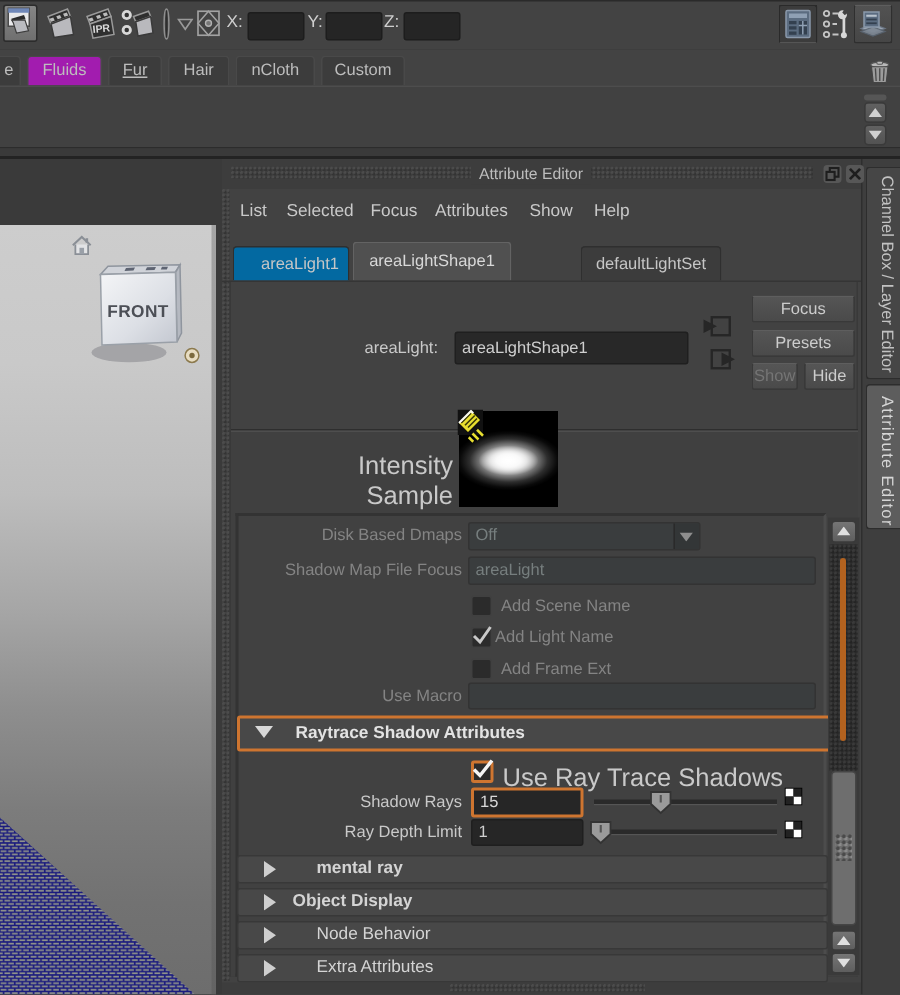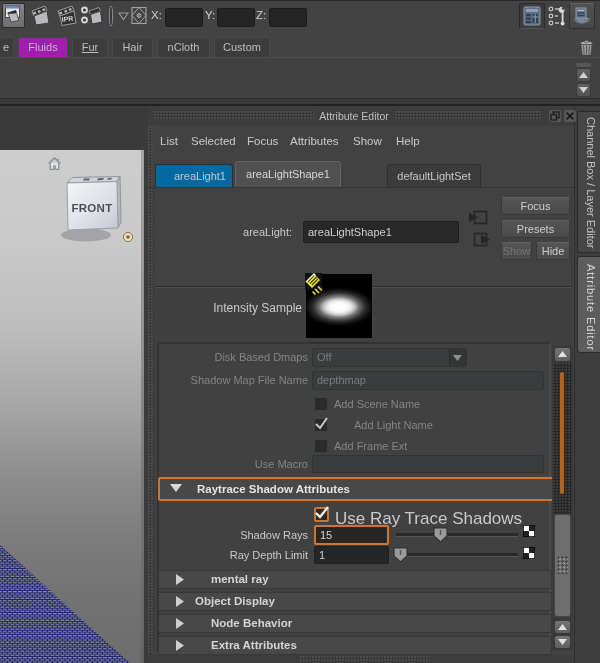--- a/index.html
+++ b/index.html
@@ -254,21 +254,21 @@
   </svg>
 
   <div class="abs btn" style="left:501px;top:197px;width:69px;height:18px;line-height:16px;">Focus</div>
   <div class="abs btn" style="left:501px;top:220px;width:69px;height:18px;line-height:16px;">Presets</div>
   <div class="abs btn" style="left:501px;top:242px;width:31px;height:18px;line-height:16px;color:#757575;">Show</div>
   <div class="abs btn" style="left:536px;top:242px;width:34px;height:18px;line-height:16px;">Hide</div>
 
   <div class="abs" style="left:154px;top:286px;width:418px;height:365px;background:#404040;border-top:1px solid #2e2e2e;box-sizing:border-box;"></div>
   <div class="abs" style="left:154px;top:287px;width:418px;height:1px;background:#4e4e4e;"></div>
 
-  <div class="abs" style="left:180px;top:301px;width:122px;text-align:right;color:#c9c9c9;font-size:12px;">Intensity Sample</div>
+  <div class="abs" style="left:180px;top:301px;width:122px;text-align:right;color:#c9c9c9;font-size:17px;">Intensity Sample</div>
   <div class="abs" style="left:306px;top:274px;width:66px;height:64px;background:#000;"></div>
   <div class="abs" style="left:306px;top:274px;width:66px;height:64px;background:radial-gradient(ellipse 36px 20px at 33px 33px,rgba(255,255,255,1) 0%,rgba(255,255,255,0.92) 22%,rgba(255,255,255,0.55) 48%,rgba(255,255,255,0.18) 72%,rgba(255,255,255,0.04) 90%,transparent 100%),radial-gradient(ellipse 20px 10px at 33px 33px,rgba(255,255,255,1) 0%,rgba(255,255,255,0.6) 60%,transparent 100%);"></div>
   <svg class="abs" style="left:305px;top:273px;" width="24" height="24" viewBox="0 0 24 24">
     <rect x="0" y="0" width="17" height="17" fill="#111"></rect>
     <polygon points="1,9 9,1 15,7 7,15" fill="#e8df30" stroke="#8a8210" stroke-width="0.6"></polygon>
     <path d="M2.5 9 L9 2.5 M5 10.5 L11.5 4 M7 12 L13 6" stroke="#3a3a08" stroke-width="1.1" fill="none"></path>
     <path d="M1 9 L9 1 L10.5 2.5" stroke="#f8f8f0" stroke-width="1.4" fill="none"></path>
     <line x1="10" y1="16" x2="14" y2="20" stroke="#e8df30" stroke-width="1.7"></line>
     <line x1="13" y1="13.5" x2="17" y2="17.5" stroke="#e8df30" stroke-width="1.7"></line>
     <line x1="7.5" y1="18.5" x2="10.5" y2="21.5" stroke="#e8df30" stroke-width="1.7"></line>
@@ -278,30 +278,30 @@
 
   <div class="abs" style="left:157px;top:342px;width:394px;height:309px;border:2px solid #333;border-right:2px solid #4c4c4c;background:#414141;box-sizing:border-box;"></div>
 
   <div class="abs dlbl" style="left:188px;top:351px;width:120px;text-align:right;">Disk Based Dmaps</div>
   <div class="abs dfield" style="left:312px;top:348px;width:155px;height:19px;">Off</div>
   <div class="abs" style="left:449px;top:349px;width:17px;height:17px;background:#333637;border-left:1px solid #2a2a2a;box-sizing:border-box;"></div>
   <svg class="abs" style="left:453px;top:355px;" width="9" height="6" viewBox="0 0 9 6">
       <polygon points="0,0 9,0 4.5,6" fill="#8e8e8e"></polygon>
     </svg>
 
-  <div class="abs dlbl" style="left:178px;top:374px;width:130px;text-align:right;">Shadow Map File Name</div>
-  <div class="abs dfield" style="left:312px;top:371px;width:232px;height:19px;">depthmap</div>
+  <div class="abs dlbl" style="left:178px;top:374px;width:130px;text-align:right;">Shadow Map File Focus</div>
+  <div class="abs dfield" style="left:312px;top:371px;width:232px;height:19px;">areaLight</div>
 
   <div class="abs cb" style="left:314px;top:397px;width:14px;height:14px;"></div>
   <div class="abs dlbl" style="left:334px;top:398px;">Add Scene Name</div>
   <div class="abs cb" style="left:314px;top:418px;width:14px;height:14px;"></div>
   <svg class="abs" style="left:313px;top:416px;" width="17" height="16" viewBox="0 0 17 16">
       <path d="M3 8 L7 12 L14 2" fill="none" stroke="#c8c8c8" stroke-width="2"></path>
     </svg>
-  <div class="abs dlbl" style="left:354px;top:419px;">Add Light Name</div>
+  <div class="abs dlbl" style="left:330px;top:419px;">Add Light Name</div>
   <div class="abs cb" style="left:314px;top:439px;width:14px;height:14px;"></div>
   <div class="abs dlbl" style="left:334px;top:440px;">Add Frame Ext</div>
 
   <div class="abs dlbl" style="left:218px;top:458px;width:90px;text-align:right;">Use Macro</div>
   <div class="abs dfield" style="left:312px;top:455px;width:232px;height:18px;"></div>
 
   <div class="abs" style="left:158px;top:477px;width:397px;height:24px;background:#484848;border:2px solid #ce7530;border-radius:2px;box-sizing:border-box;"></div>
   <svg class="abs" style="left:170px;top:484px;" width="12" height="9" viewBox="0 0 12 9">
       <polygon points="0,0 12,0 6,8" fill="#d8d8d8"></polygon>
     </svg>
@@ -350,26 +350,26 @@
   <div class="abs" style="left:211px;top:573px;color:#d4d4d4;font-weight:bold;font-size:11.5px;">mental ray</div>
   <div class="abs sect" style="left:158px;top:592px;width:394px;height:19px;"></div>
   <svg class="abs" style="left:176px;top:596px;" width="8" height="11" viewBox="0 0 8 11">
       <polygon points="0,0 8,5.5 0,11" fill="#cfcfcf"></polygon>
     </svg>
   <div class="abs" style="left:195px;top:595px;color:#d4d4d4;font-weight:bold;font-size:11.5px;">Object Display</div>
   <div class="abs sect" style="left:158px;top:614px;width:394px;height:19px;"></div>
   <svg class="abs" style="left:176px;top:618px;" width="8" height="11" viewBox="0 0 8 11">
       <polygon points="0,0 8,5.5 0,11" fill="#cfcfcf"></polygon>
     </svg>
-  <div class="abs" style="left:211px;top:617px;color:#d4d4d4;font-weight:bold;font-size:11.5px;">Node Behavior</div>
+  <div class="abs" style="left:211px;top:617px;color:#d4d4d4;font-weight:normal;font-size:11.5px;">Node Behavior</div>
   <div class="abs sect" style="left:158px;top:636px;width:394px;height:19px;"></div>
   <svg class="abs" style="left:176px;top:640px;" width="8" height="11" viewBox="0 0 8 11">
       <polygon points="0,0 8,5.5 0,11" fill="#cfcfcf"></polygon>
     </svg>
-  <div class="abs" style="left:211px;top:639px;color:#d4d4d4;font-weight:bold;font-size:11.5px;">Extra Attributes</div>
+  <div class="abs" style="left:211px;top:639px;color:#d4d4d4;font-weight:normal;font-size:11.5px;">Extra Attributes</div>
 </div>
 <div id="ae-scrollbar">
   <div class="abs" style="left:552px;top:345px;width:21px;height:305px;background:#3a3a3a;"></div>
   <div class="abs" style="left:554px;top:347px;width:17px;height:15px;background:linear-gradient(#757575,#5e5e5e);border:1px solid #3a3a3a;border-radius:3px;box-sizing:border-box;"></div>
   <svg class="abs" style="left:558px;top:351px;" width="9" height="6" viewBox="0 0 9 6">
       <polygon points="4.5,0 9,6 0,6" fill="#e0e0e0"></polygon>
     </svg>
   <div class="abs cross" style="left:553px;top:363px;width:19px;height:151px;"></div>
   <div class="abs" style="left:560px;top:372px;width:4px;height:122px;background:#b3621f;border-radius:2px;"></div>
   <div class="abs" style="left:554px;top:514px;width:17px;height:103px;background:#6e6e6e;border:1px solid #454545;border-radius:3px;box-sizing:border-box;"></div>

